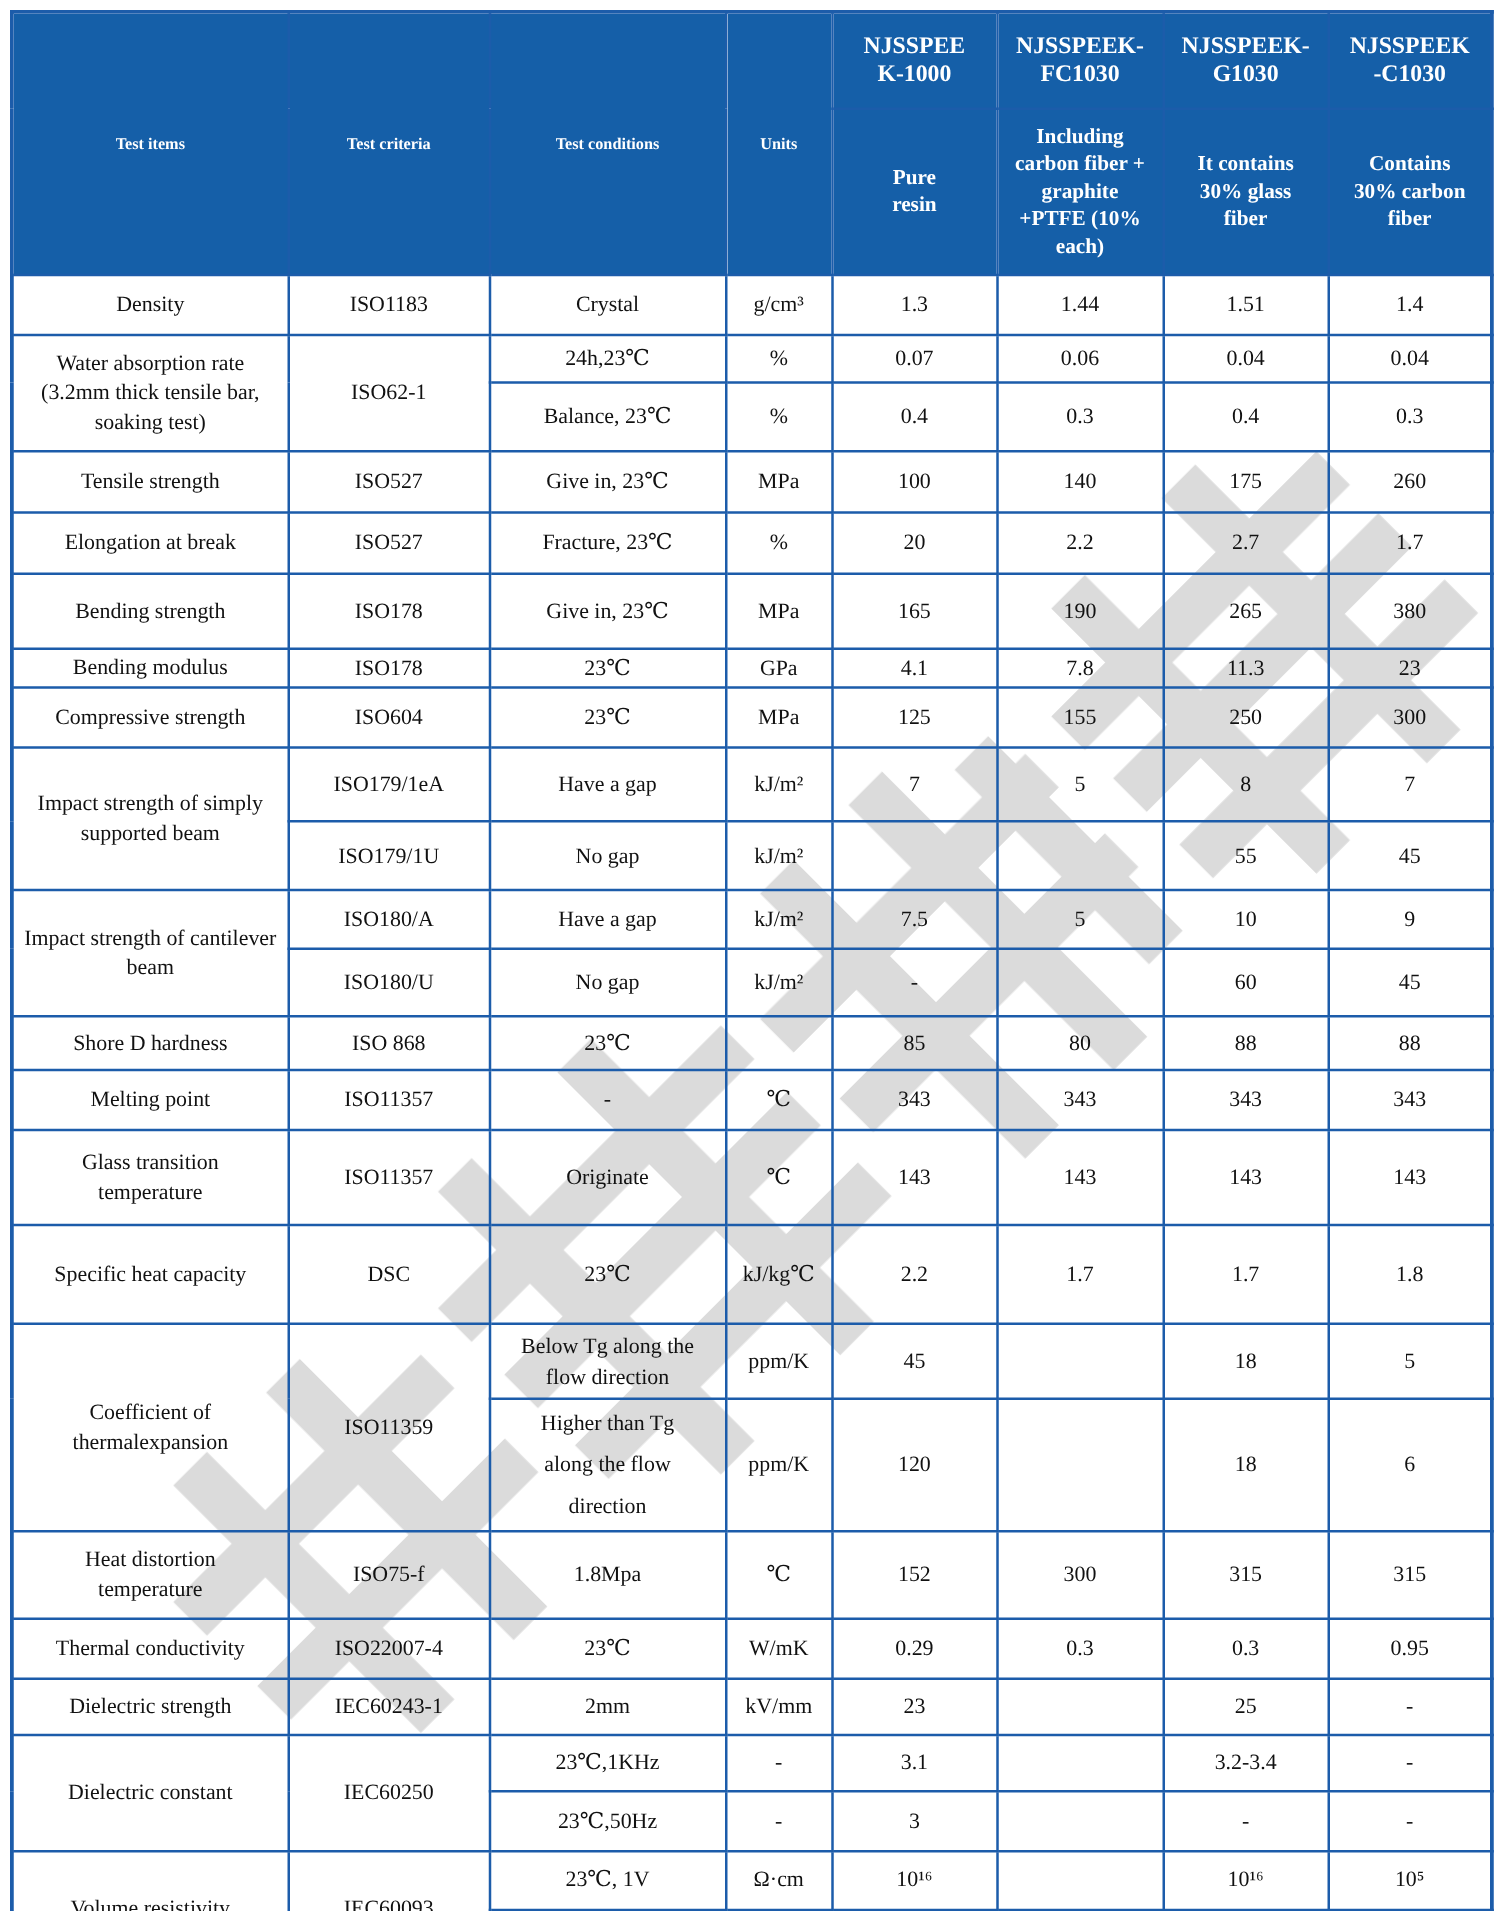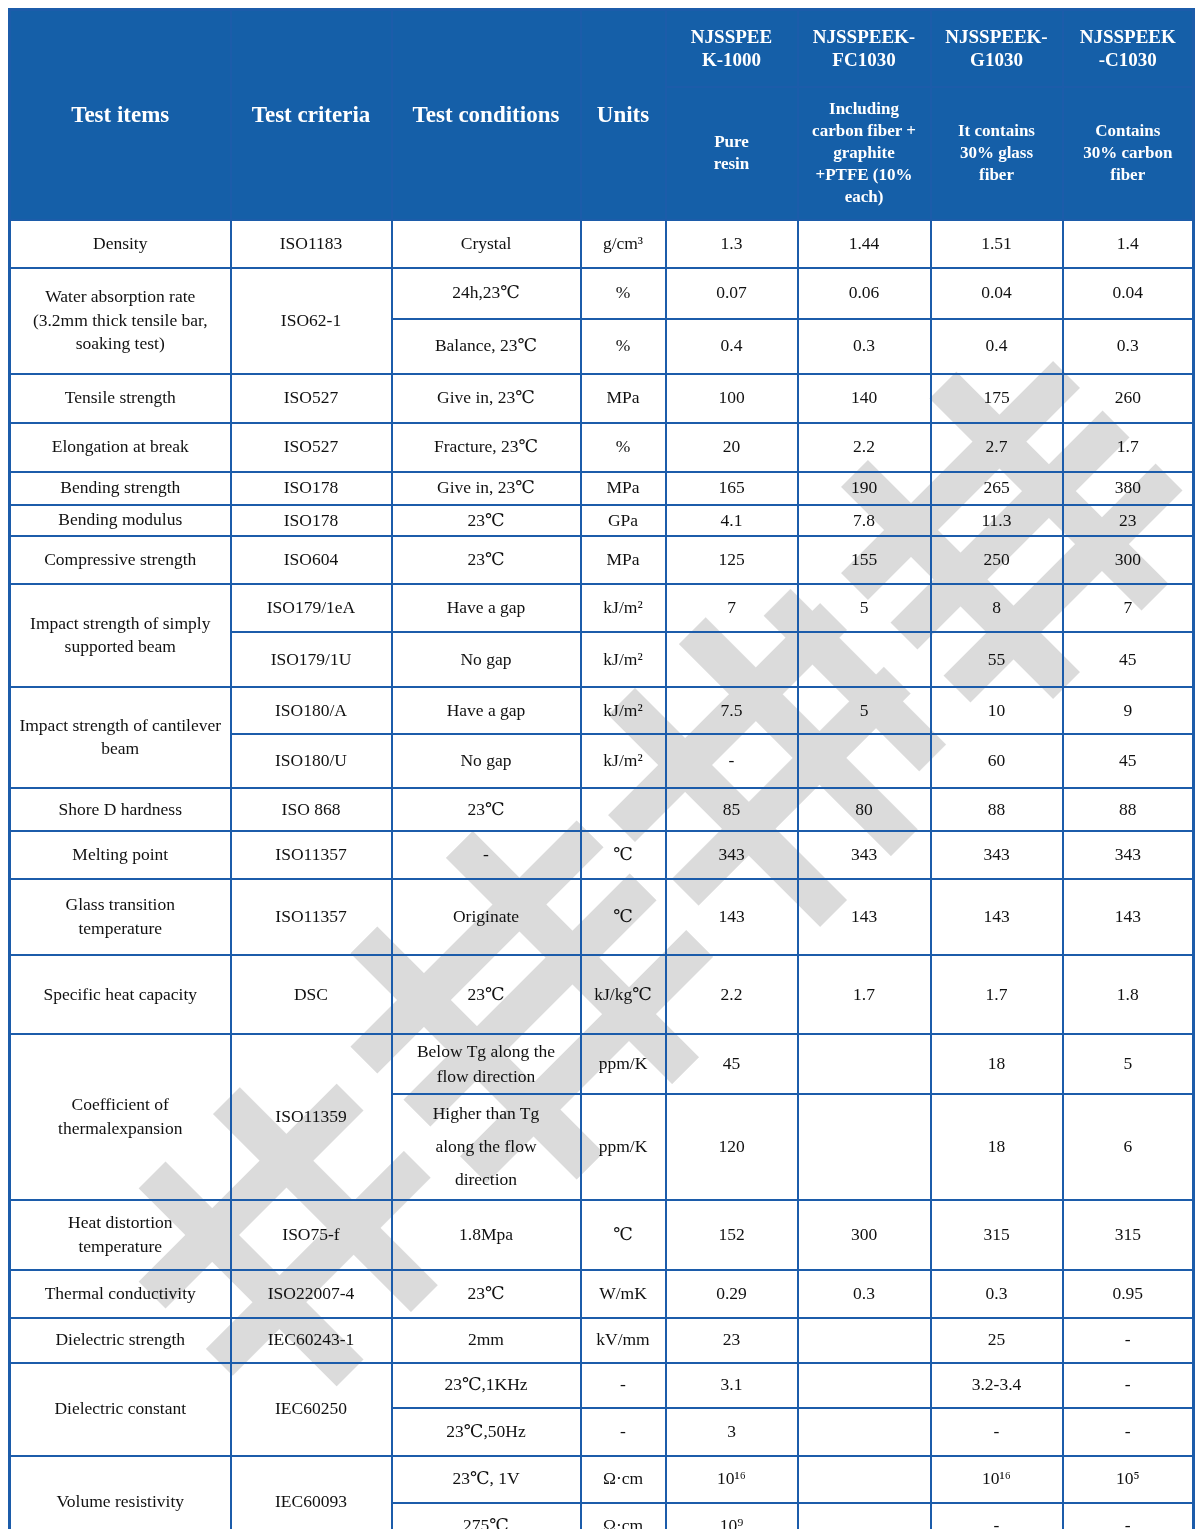--- a/index.html
+++ b/index.html
@@ -17,21 +17,21 @@
   }
   th,td{
     border:2px solid #1c5caa;
     text-align:center;vertical-align:middle;
     padding:2px 3px;
     white-space:pre-line;
     background:transparent;
     overflow:hidden;
   }
   thead th{
-    background:#155fa8;color:#ffffff;font-weight:bold;font-size:23px;
+    background:#155fa8;color:#ffffff;font-weight:bold;font-size:13px;
   }
   thead th.prodname{font-size:19px;line-height:1.25;}
   thead th.proddesc{font-size:17px;line-height:1.3;}
   tbody td{font-size:17.5px;line-height:1.45;}
   td.item{line-height:1.35;text-align:center;}
   td.cond-tall{line-height:1.9;}
 </style>
 </head>
 <body>
 
@@ -115,21 +115,21 @@
       <tr style="height:48px">
         <td class="item">Density</td>
         <td>ISO1183</td>
         <td>Crystal</td>
         <td>g/cm³</td>
         <td>1.3</td>
         <td>1.44</td>
         <td>1.51</td>
         <td>1.4</td>
       </tr>
-      <tr style="height:51px">
+      <tr style="height:38px">
         <td class="item" rowspan="2">Water absorption rate
 (3.2mm thick tensile bar,
 soaking test)</td>
         <td rowspan="2">ISO62-1</td>
         <td>24h,23℃</td>
         <td>%</td>
         <td>0.07</td>
         <td>0.06</td>
         <td>0.04</td>
         <td>0.04</td>
@@ -155,21 +155,21 @@
       <tr style="height:49px">
         <td class="item">Elongation at break</td>
         <td>ISO527</td>
         <td>Fracture, 23℃</td>
         <td>%</td>
         <td>20</td>
         <td>2.2</td>
         <td>2.7</td>
         <td>1.7</td>
       </tr>
-      <tr style="height:33px">
+      <tr style="height:60px">
         <td class="item">Bending strength</td>
         <td>ISO178</td>
         <td>Give in, 23℃</td>
         <td>MPa</td>
         <td>165</td>
         <td>190</td>
         <td>265</td>
         <td>380</td>
       </tr>
       <tr style="height:31px">
@@ -185,21 +185,21 @@
       <tr style="height:48px">
         <td class="item">Compressive strength</td>
         <td>ISO604</td>
         <td>23℃</td>
         <td>MPa</td>
         <td>125</td>
         <td>155</td>
         <td>250</td>
         <td>300</td>
       </tr>
-      <tr style="height:48px">
+      <tr style="height:59px">
         <td class="item" rowspan="2">Impact strength of simply
 supported beam</td>
         <td>ISO179/1eA</td>
         <td>Have a gap</td>
         <td>kJ/m²</td>
         <td>7</td>
         <td>5</td>
         <td>8</td>
         <td>7</td>
       </tr>

